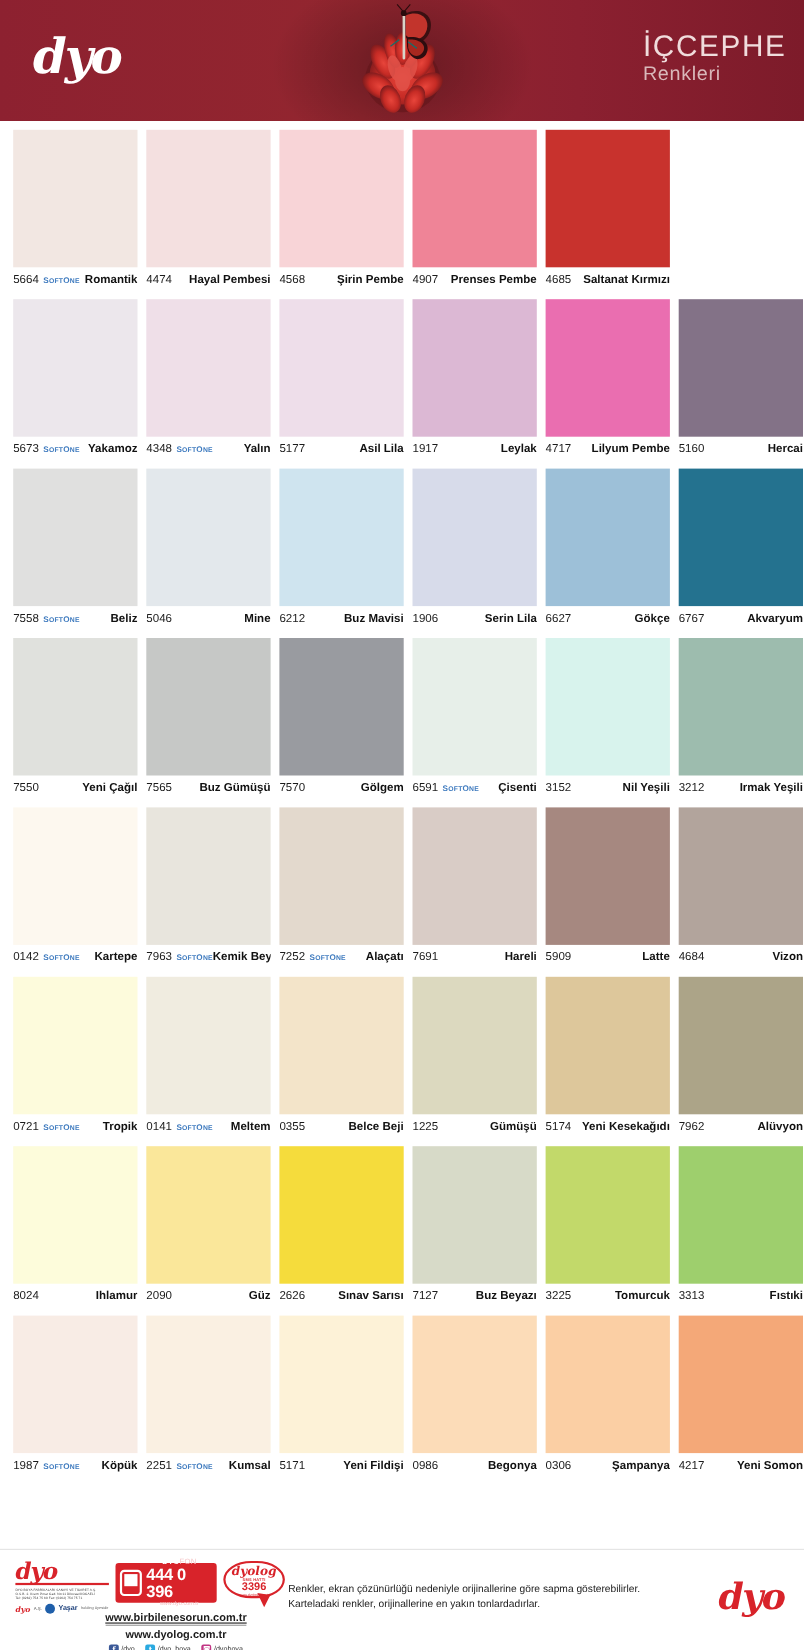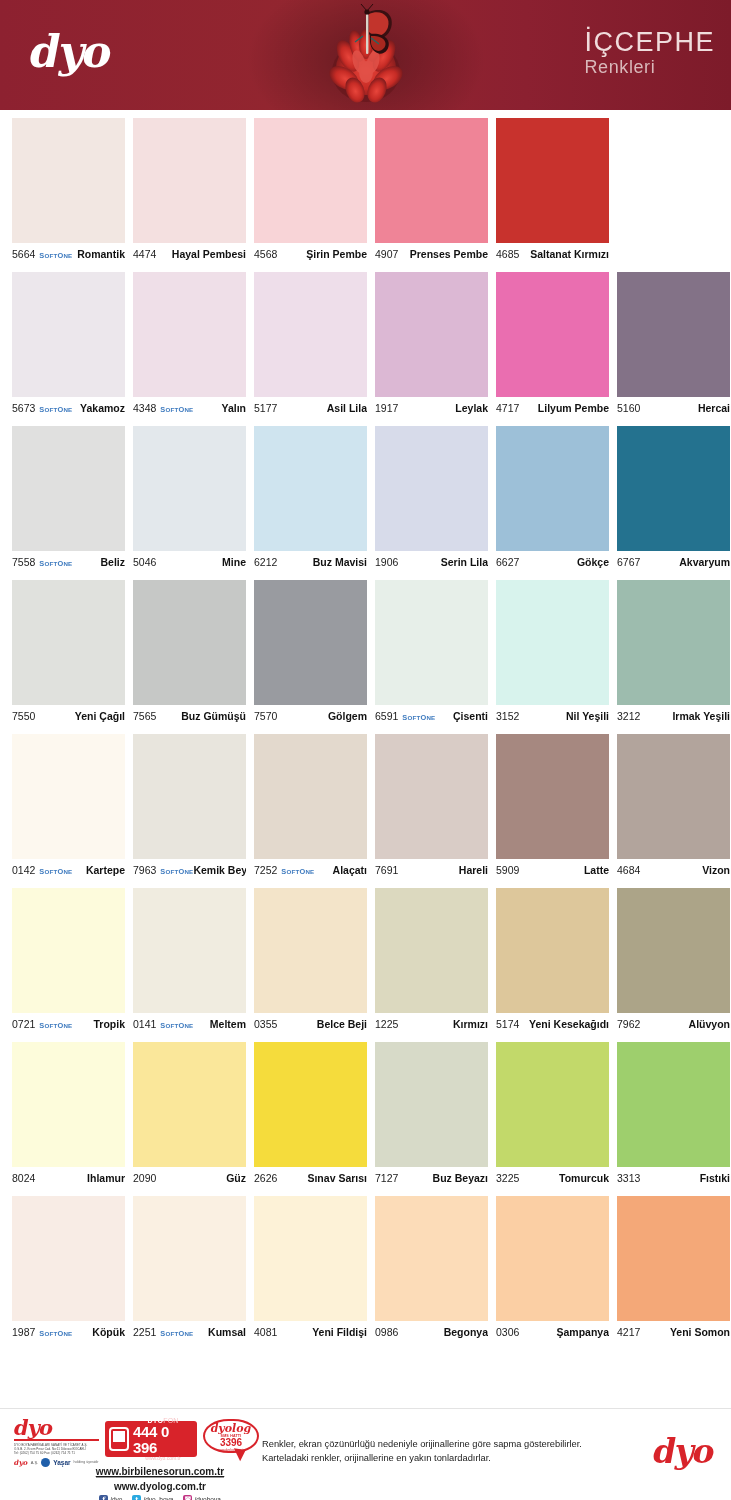--- a/index.html
+++ b/index.html
@@ -594,21 +594,21 @@
           <div class="swatch" style="background: rgb(243, 228, 201);"></div>
           <div class="caption">
             <span class="code">0355</span>
             <span class="cname">Belce Beji</span>
           </div>
         </div>
         <div class="cell">
           <div class="swatch" style="background: rgb(220, 217, 191);"></div>
           <div class="caption">
             <span class="code">1225</span>
-            <span class="cname">Kırmızı</span>
+            <span class="cname">Gümüşü</span>
           </div>
         </div>
         <div class="cell">
           <div class="swatch" style="background: rgb(221, 199, 155);"></div>
           <div class="caption">
             <span class="code">5174</span>
             <span class="cname">Yeni Kesekağıdı</span>
           </div>
         </div>
         <div class="cell">
@@ -676,21 +676,21 @@
           <div class="swatch" style="background: rgb(250, 240, 226);"></div>
           <div class="caption">
             <span class="code">2251</span>
             <span class="softone"><span class="big">S</span>OFT<span class="big">O</span>NE</span>
             <span class="cname">Kumsal</span>
           </div>
         </div>
         <div class="cell">
           <div class="swatch" style="background: rgb(253, 242, 215);"></div>
           <div class="caption">
-            <span class="code">4081</span>
+            <span class="code">5171</span>
             <span class="cname">Yeni Fildişi</span>
           </div>
         </div>
         <div class="cell">
           <div class="swatch" style="background: rgb(252, 220, 184);"></div>
           <div class="caption">
             <span class="code">0986</span>
             <span class="cname">Begonya</span>
           </div>
         </div>

